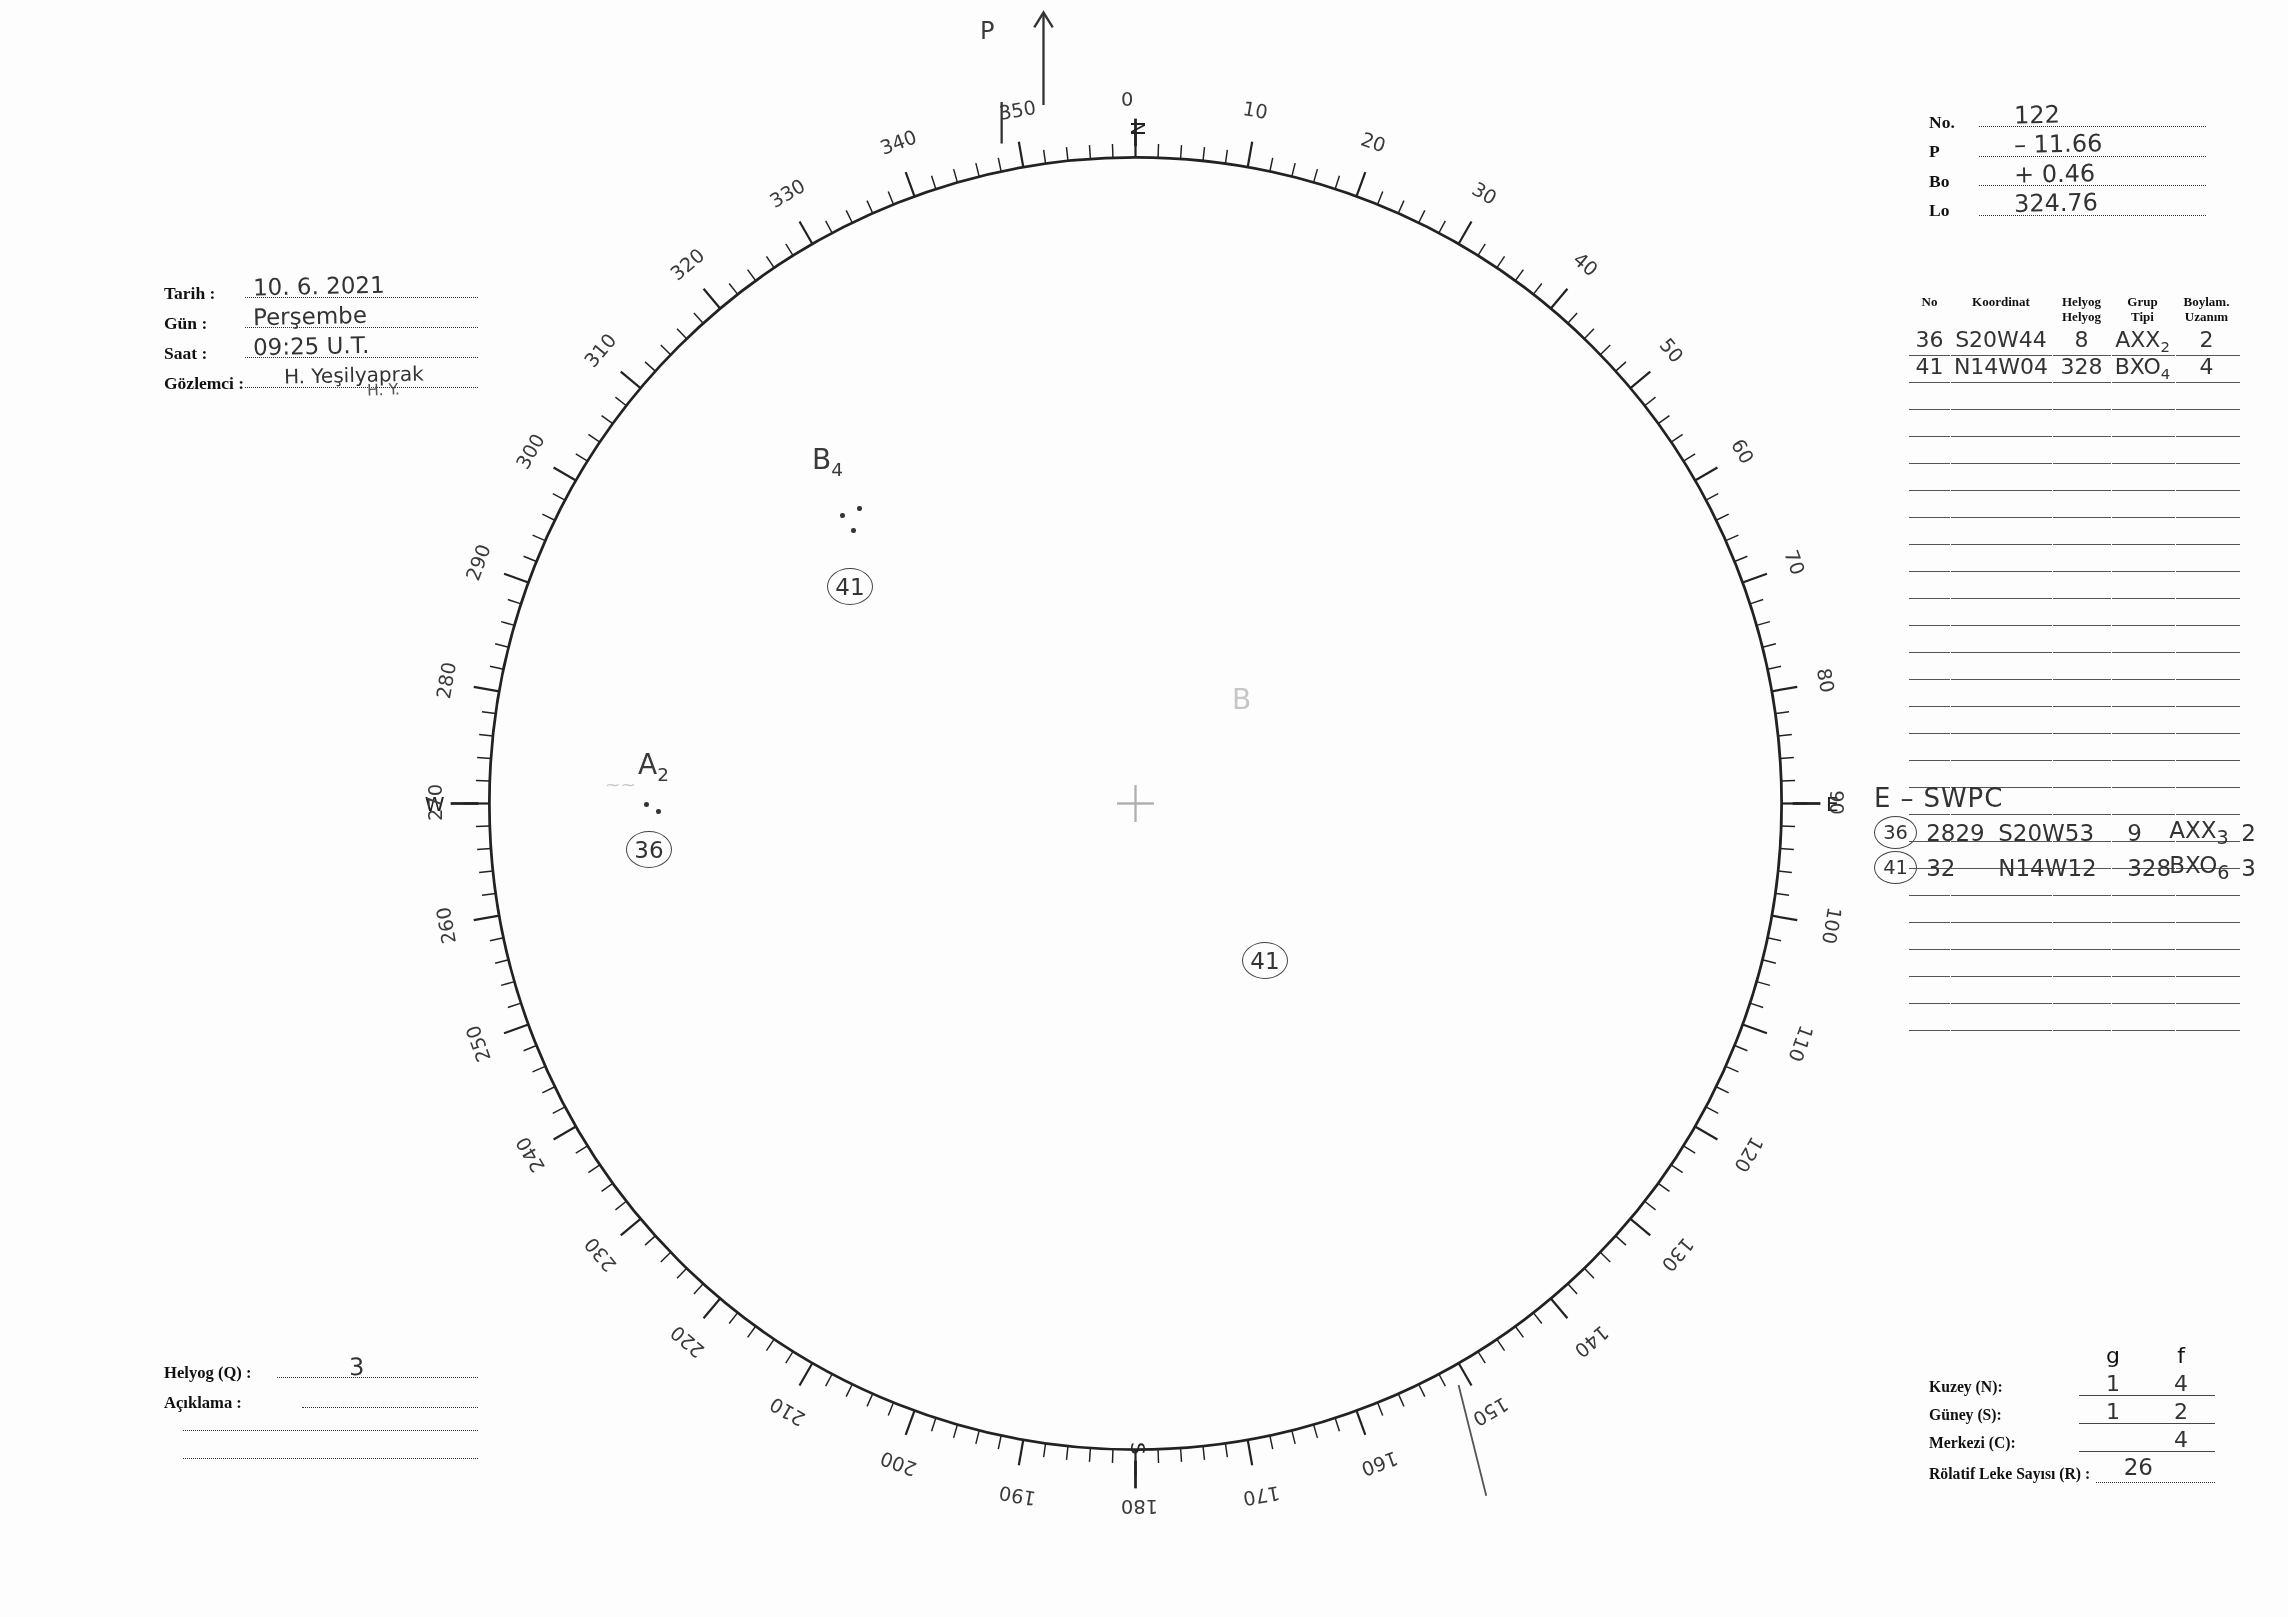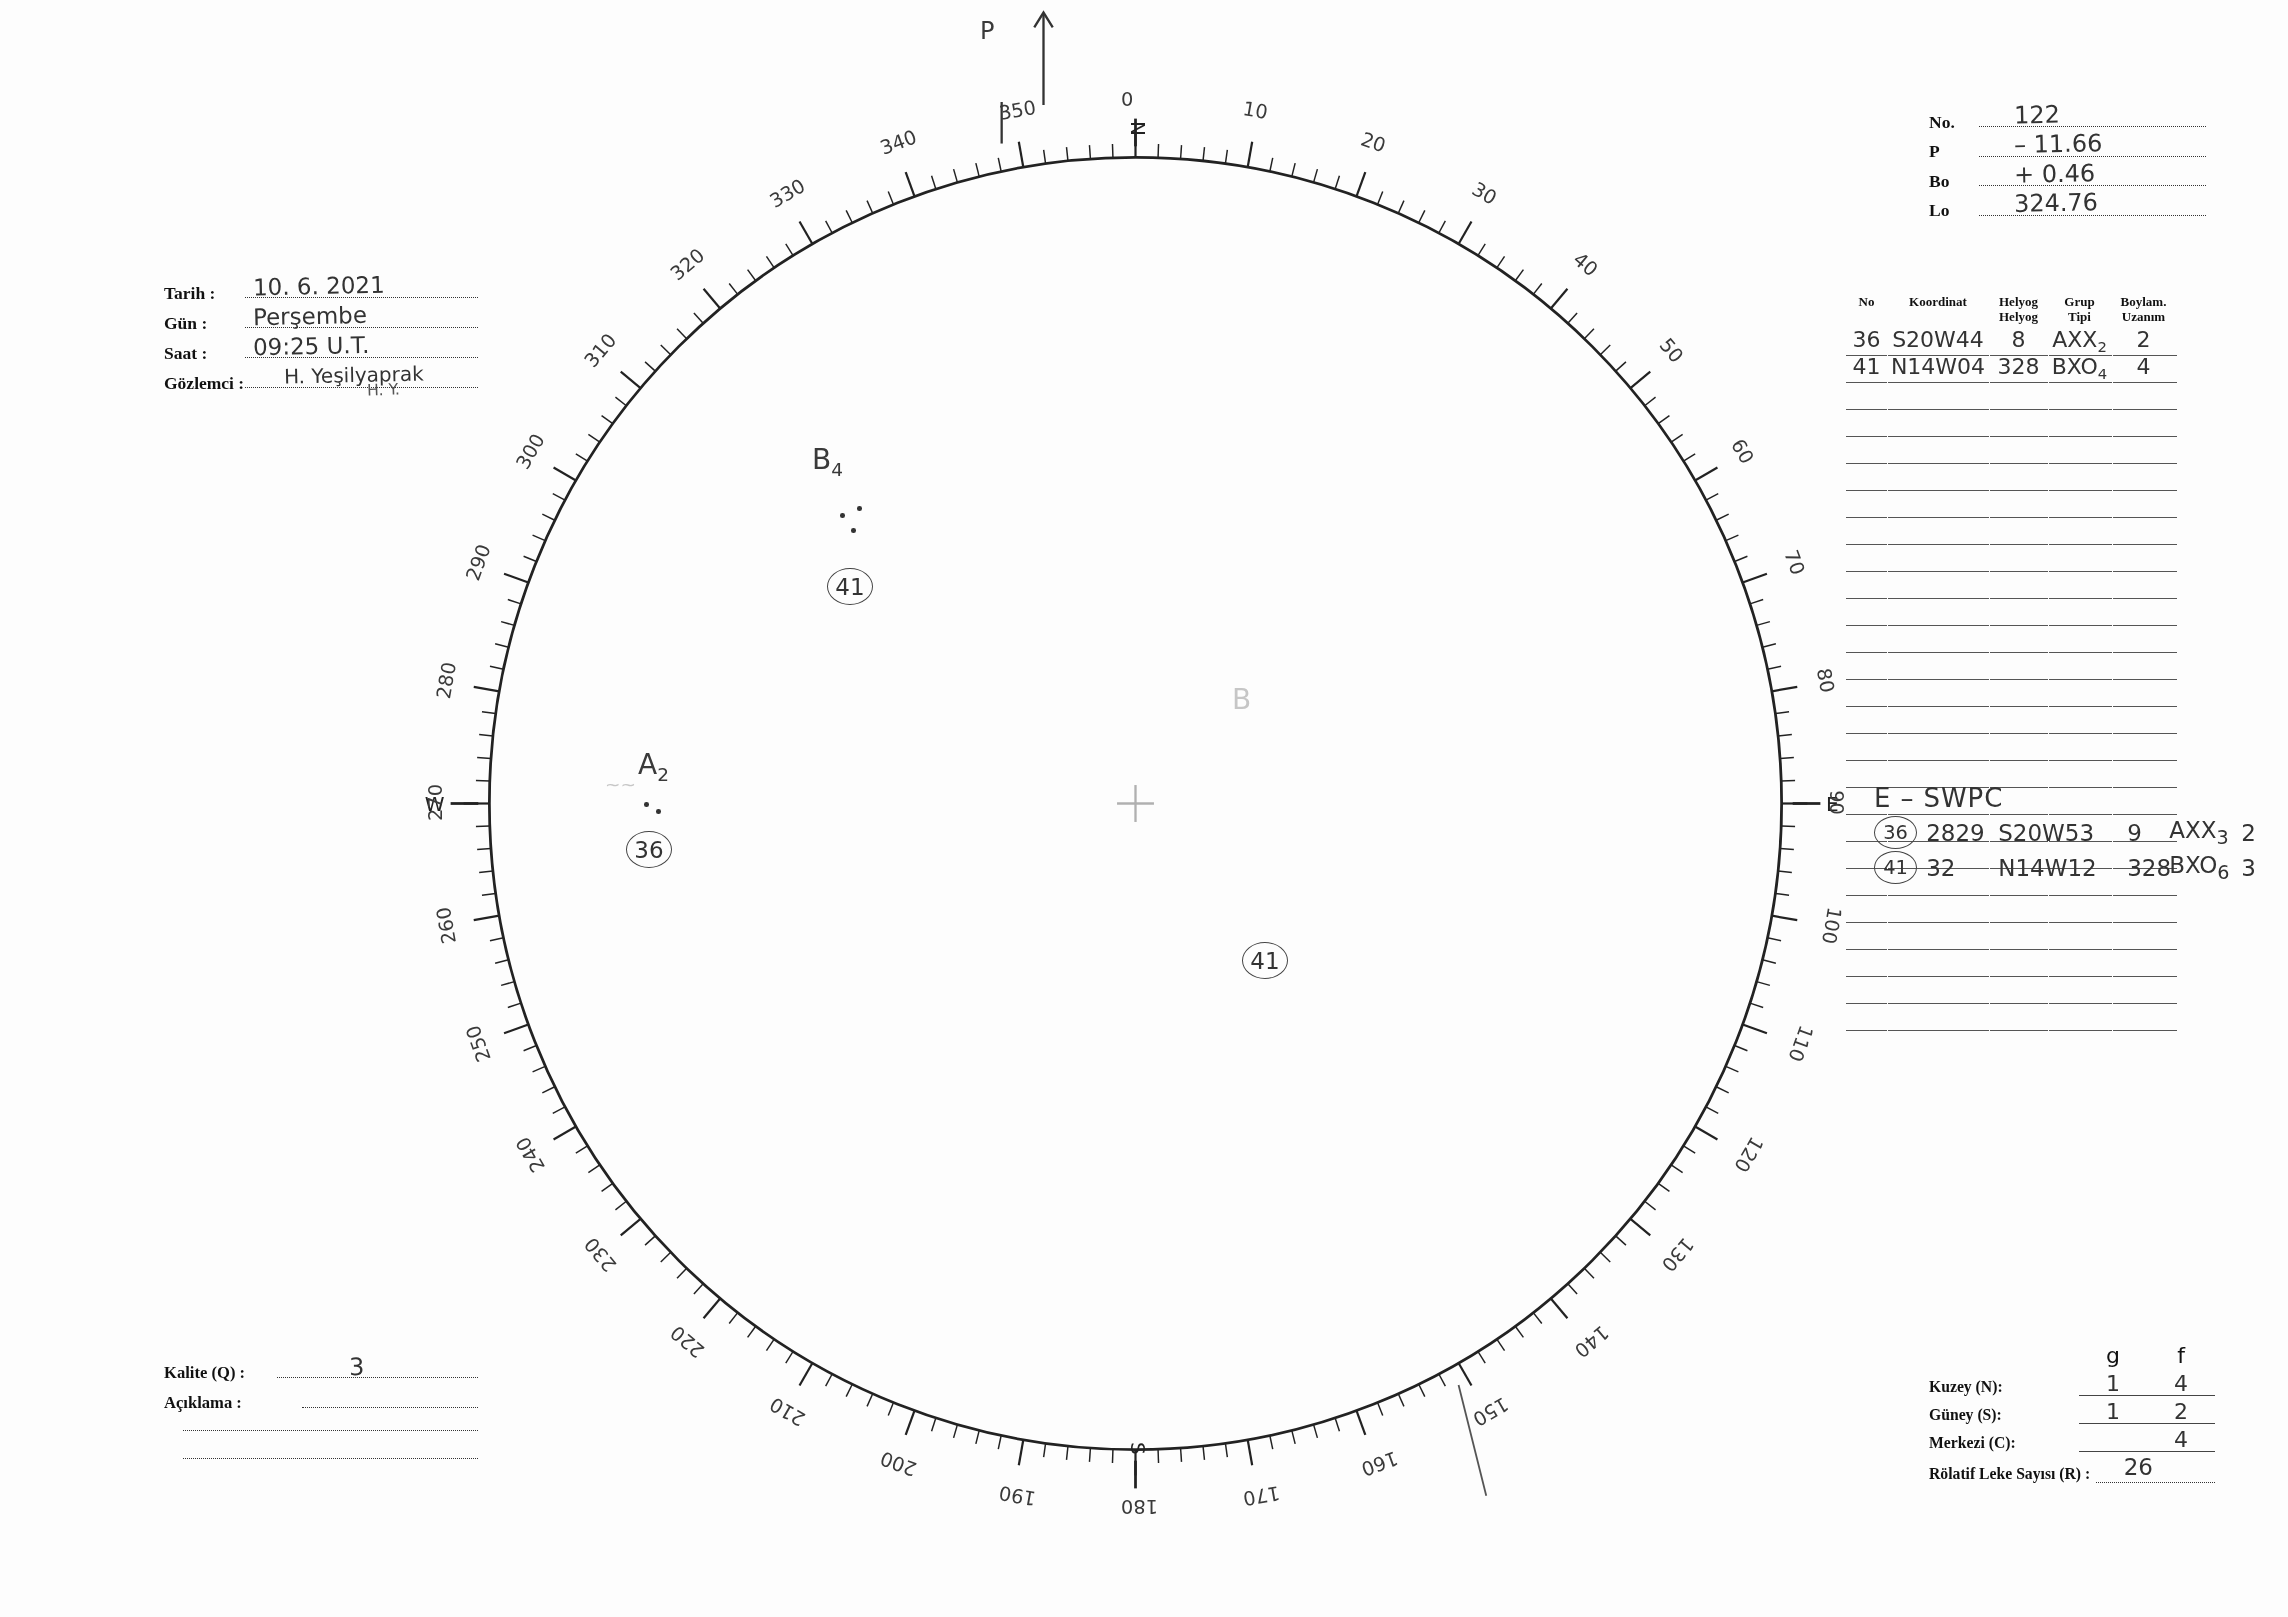--- a/index.html
+++ b/index.html
@@ -44,21 +44,21 @@
   .faint{opacity:.28;}
 
   
   .rt{position:absolute;left:1929px;top:106px;width:277px;}
   .rt .frow{height:29.5px;}
   .rt .frow .lbl{font-size:17.5px;font-weight:bold;}
   .rt .frow .dots{left:50px;}
   .rt .frow .hand{left:85px;top:-5.5px;font-size:24px;}
 
   
-  .dt{position:absolute;left:1846px;top:295px;width:332px;}
+  .dt{position:absolute;left:1909px;top:295px;width:332px;}
   .dt-head{display:flex;font-size:13px;font-weight:bold;line-height:1.15;padding-bottom:3.7px;}
   .dt-head div{text-align:center;}
   .c-no{width:41px;}
   .c-ko{width:102px;}
   .c-he{width:59px;}
   .c-gr{width:63px;}
   .c-bo{width:65px;font-family:Liberation Serif, serif;}
   .dt-rows{position:relative;}
   .dt-row{height:27px;display:flex;align-items:flex-end;}
   .dt-row .cell{border-bottom:1.5px solid #555;height:25px;margin-right:0.9px;}
@@ -115,21 +115,21 @@
     <div class="frow gozl">
       <span class="lbl">Gözlemci :</span>
       <span class="dots"></span>
       <span class="hand" style="left:120px">H. Yeşilyaprak</span>
       <span class="hand2">H. Y.</span>
     </div>
   </div>
 
   <div class="qual">
     <div class="frow">
-      <span class="lbl">Kalite (Q) :</span>
+      <span class="lbl">Helyog (Q) :</span>
       <span class="dots"></span>
       <span class="hand">3</span>
     </div>
     <div class="frow">
       <span class="lbl">Açıklama :</span>
       <span class="dots" style="left:138px"></span>
     </div>
     <div class="qline">
         <span class="dots"></span>
       </div>

